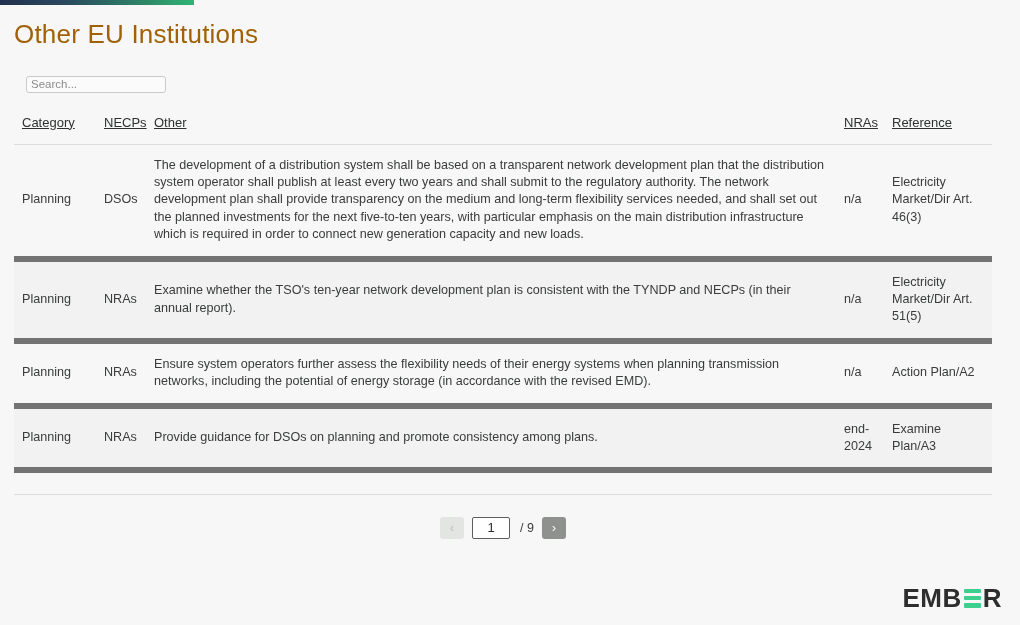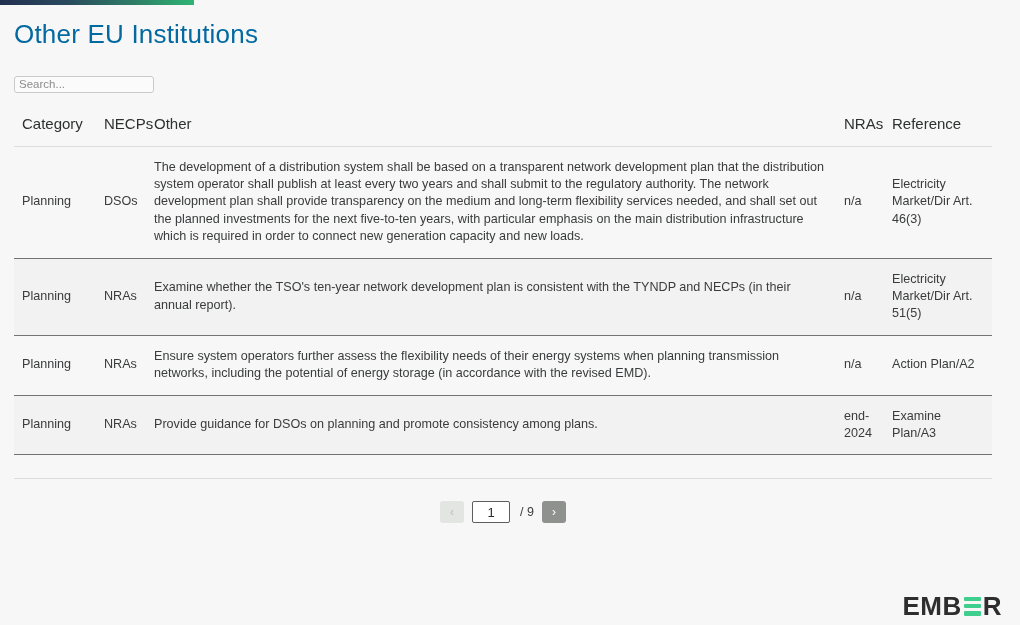--- a/index.html
+++ b/index.html
@@ -38,62 +38,64 @@
     width: 1020px;
     height: 620px;
     padding: 0 14px;
   }
 
   h1#page-title {
     font-size: 26px;
     font-weight: 400;
     letter-spacing: .2px;
     margin: 14px 0 0 0;
-    color: #0369a1;
+    color: #a16207;
   }
 
   
   #search-wrap { margin-top: 24px; }
   #search-input {
     width: 140px;
     height: 17px;
     font-family: "Liberation Sans", sans-serif;
     font-size: 11.5px;
     color: #666;
     padding: 1px 4px;
     border: 1px solid #c9cbc9;
     border-radius: 3px;
     background: #fbfbfb;
     outline: none;
+    margin-left: 12px;
   }
   #search-input::placeholder { color: #8b8d8b; }
 
   
   #actions-table {
     margin-top: 22px;
     width: 978px;
     border-collapse: collapse;
     table-layout: fixed;
     font-size: 12.6px;
   }
   #actions-table thead th {
     text-align: left;
     font-weight: 400;
-    font-size: 15px;
+    font-size: 13px;
     color: #2f3031;
     padding: 0 8px 14px 8px;
     vertical-align: bottom;
     border-bottom: 1px solid #dcdedc;
+    text-decoration: underline;
   }
   #actions-table tbody td {
     padding: 12px 8px;
     vertical-align: middle;
     color: #3a3b3c;
     line-height: 17.4px;
-    border-bottom: 1px solid #737373;
+    border-bottom: 6px solid #737373;
     background: #f6f7f6;
   }
   #actions-table tbody tr.row-alt td { background: #f1f2f1; }
   #actions-table tbody tr.spacer-row td {
     height: 24px;
     padding: 0;
     border-bottom: 1px solid #dcdedc;
     background: #f6f7f6;
   }
   .col-category { width: 82px; }
@@ -151,21 +153,21 @@
   #page-total {
     font-size: 12.5px;
     color: #3b3c3b;
     margin-left: 2px;
   }
 
   
   #footer-logo {
     position: absolute;
     right: 18px;
-    bottom: 6px;
+    bottom: 14px;
     display: flex;
     align-items: center;
   }
   .logo-text {
     font-family: "Liberation Sans", sans-serif;
     font-weight: bold;
     font-size: 26px;
     letter-spacing: 0.5px;
     color: #2e2e2e;
     line-height: 1;

